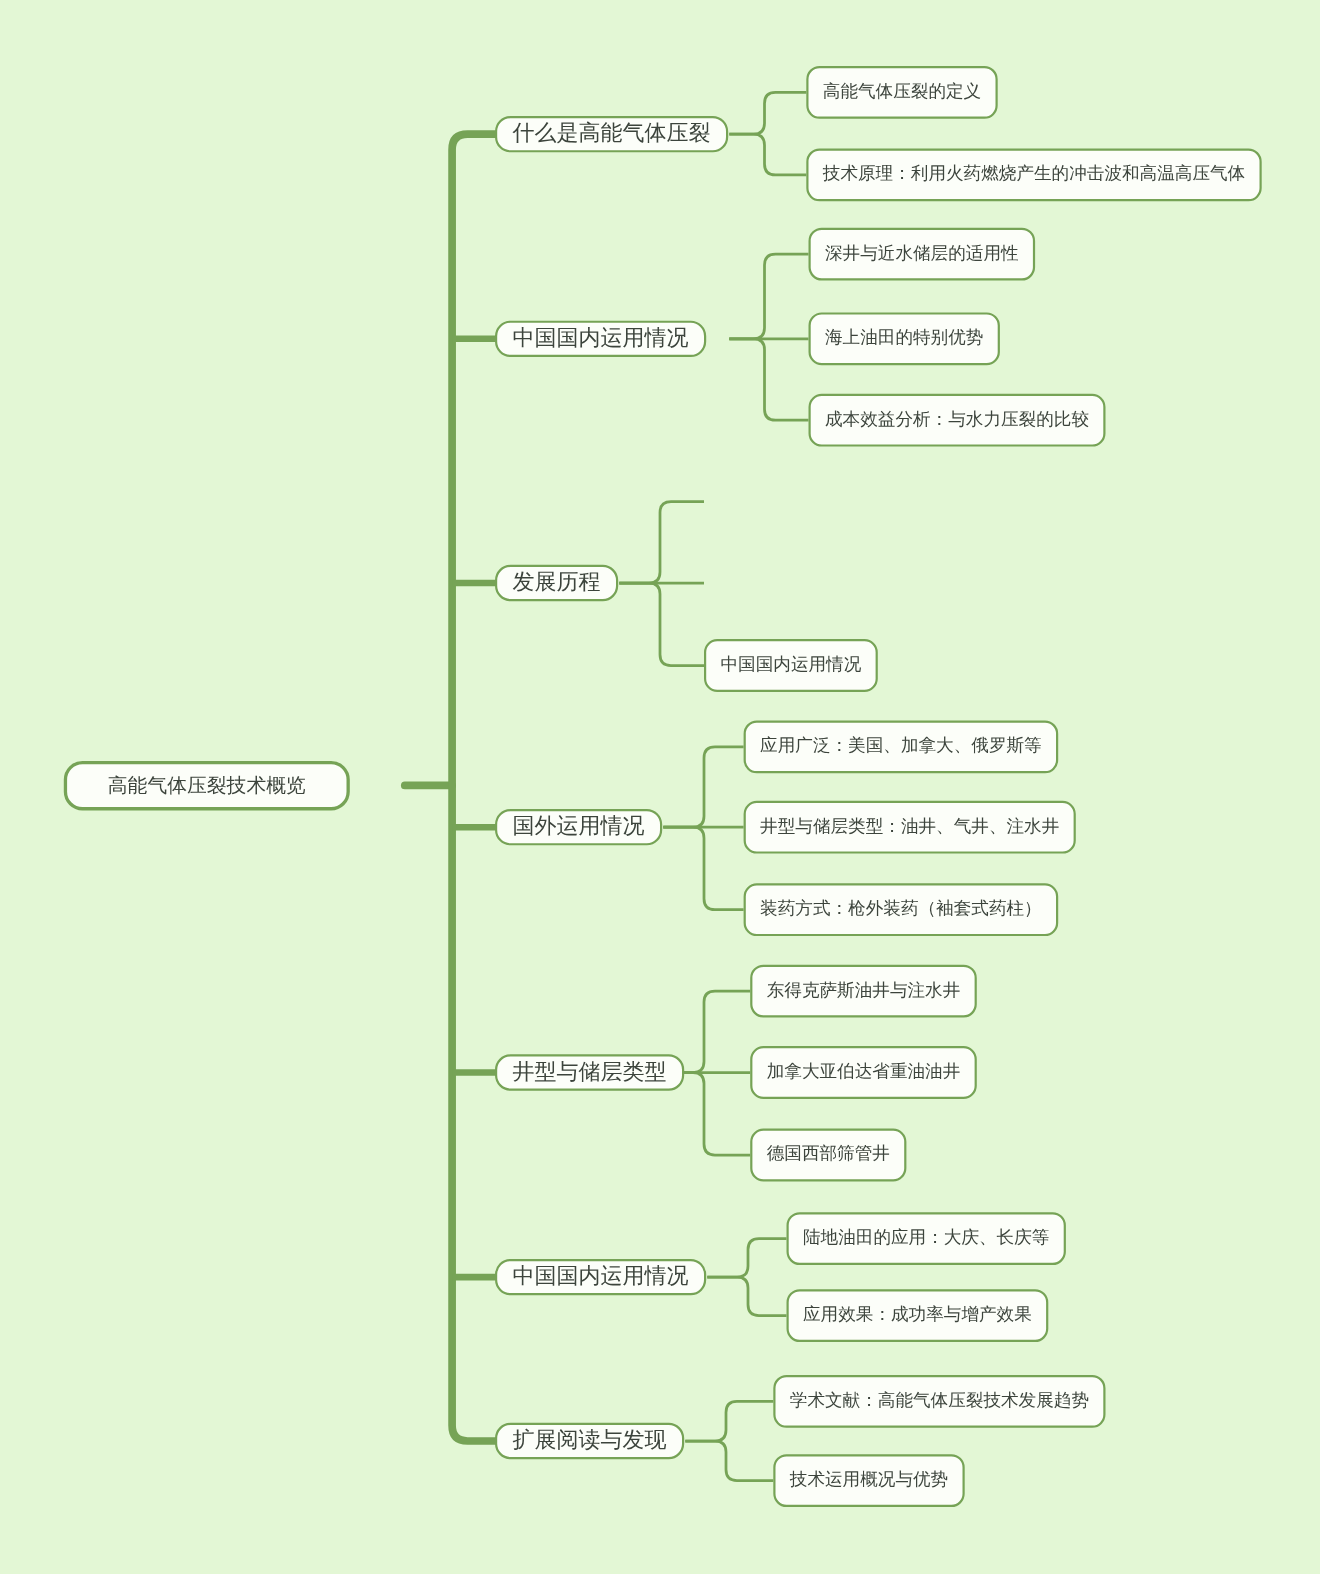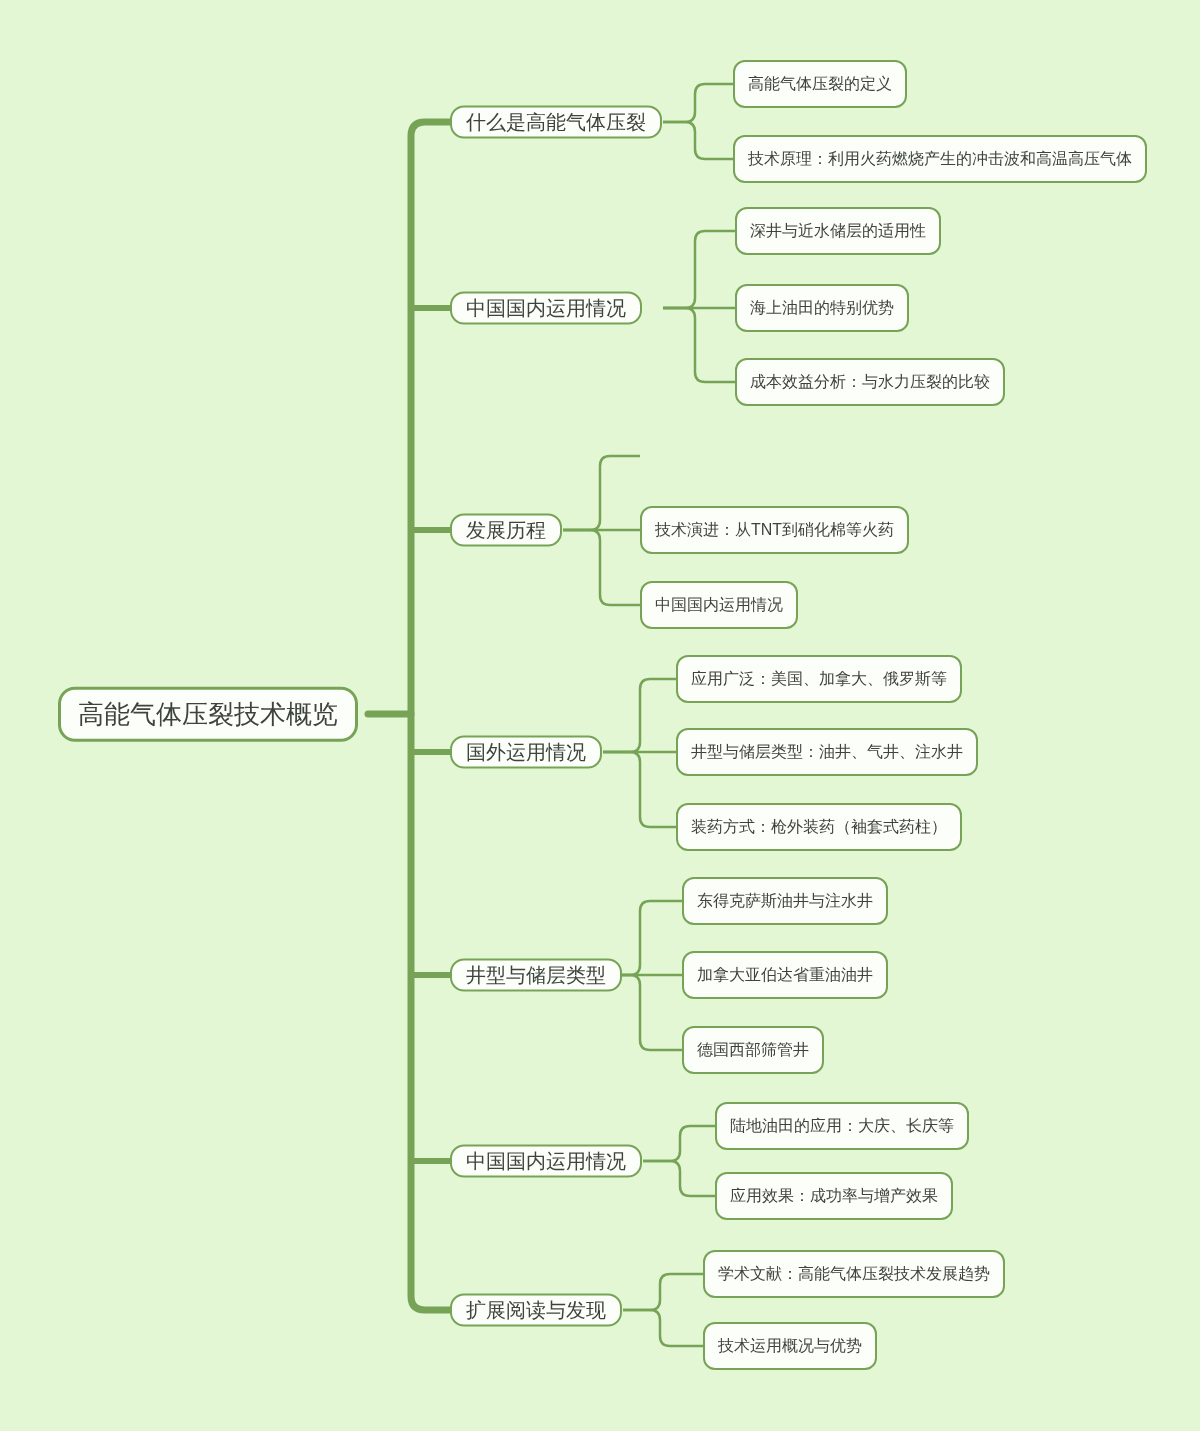--- a/index.html
+++ b/index.html
@@ -34,22 +34,22 @@
     transform: translateY(-50%);
     white-space: nowrap;
     background: var(--node_fill);
     border: 2px solid var(--node_border);
     border-radius: 13px;
     color: var(--text);
     line-height: 1.25;
     cursor: default;
   }
   .node.root {
-    font-size: 26px;
-    padding: 8px 17px;
+    font-size: 18px;
+    padding: 8px 37px;
     border-width: 3px;
     border-radius: 17px;
   }
   .node.l1 {
     font-size: 20px;
     padding: 2px 14px;
     border-width: 2.5px;
     border-radius: 14px;
     text-align: center;
   }
@@ -112,21 +112,20 @@
   <div class="node l1" style="left:450px; top:1161px">中国国内运用情况</div>
   <div class="node l1" style="left:450px; top:1310px">扩展阅读与发现</div>
 
   <div class="node l2" style="left:733px; top:84px">高能气体压裂的定义</div>
   <div class="node l2" style="left:733px; top:159px">技术原理：利用火药燃烧产生的冲击波和高温高压气体</div>
 
   <div class="node l2" style="left:735px; top:231px">深井与近水储层的适用性</div>
   <div class="node l2" style="left:735px; top:308px">海上油田的特别优势</div>
   <div class="node l2" style="left:735px; top:382px">成本效益分析：与水力压裂的比较</div>
 
-  <div class="node l2" style="left:640px; top:530px">技术演进：从TNT到硝化棉等火药</div>
   <div class="node l2" style="left:640px; top:605px">中国国内运用情况</div>
 
   <div class="node l2" style="left:676px; top:679px">应用广泛：美国、加拿大、俄罗斯等</div>
   <div class="node l2" style="left:676px; top:752px">井型与储层类型：油井、气井、注水井</div>
   <div class="node l2" style="left:676px; top:827px">装药方式：枪外装药（袖套式药柱）</div>
 
   <div class="node l2" style="left:682px; top:901px">东得克萨斯油井与注水井</div>
   <div class="node l2" style="left:682px; top:975px">加拿大亚伯达省重油油井</div>
   <div class="node l2" style="left:682px; top:1050px">德国西部筛管井</div>
 

